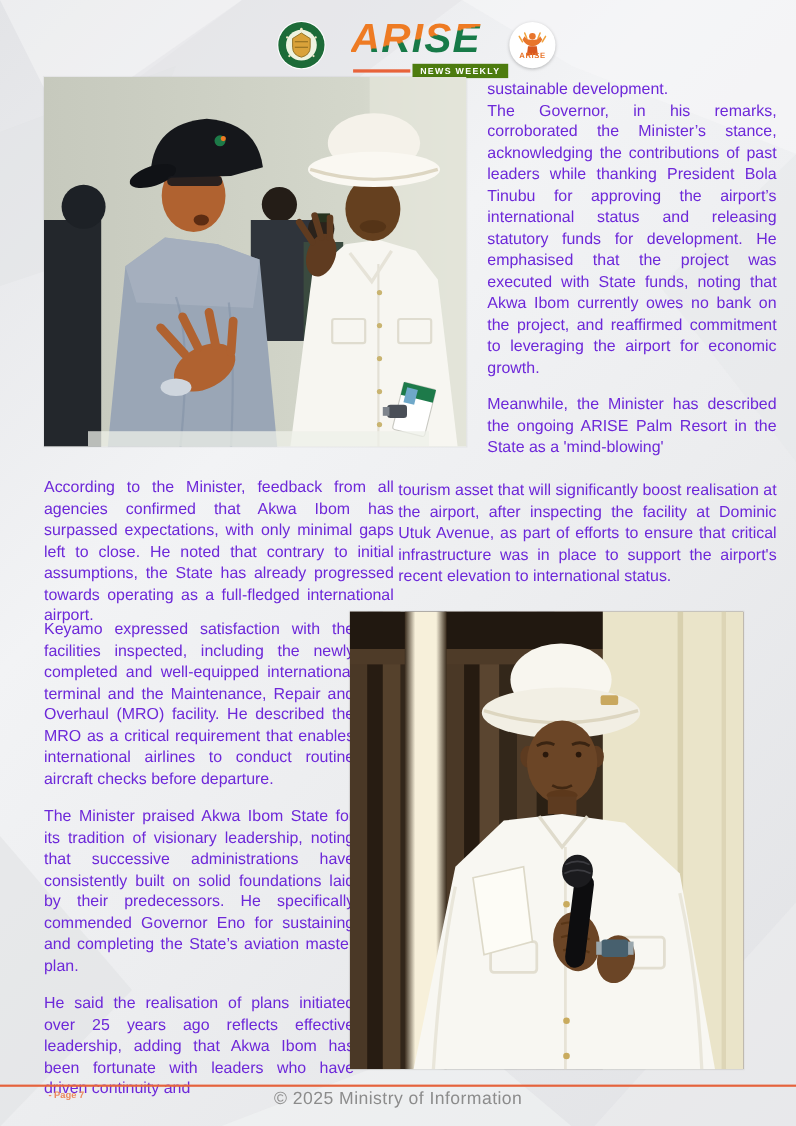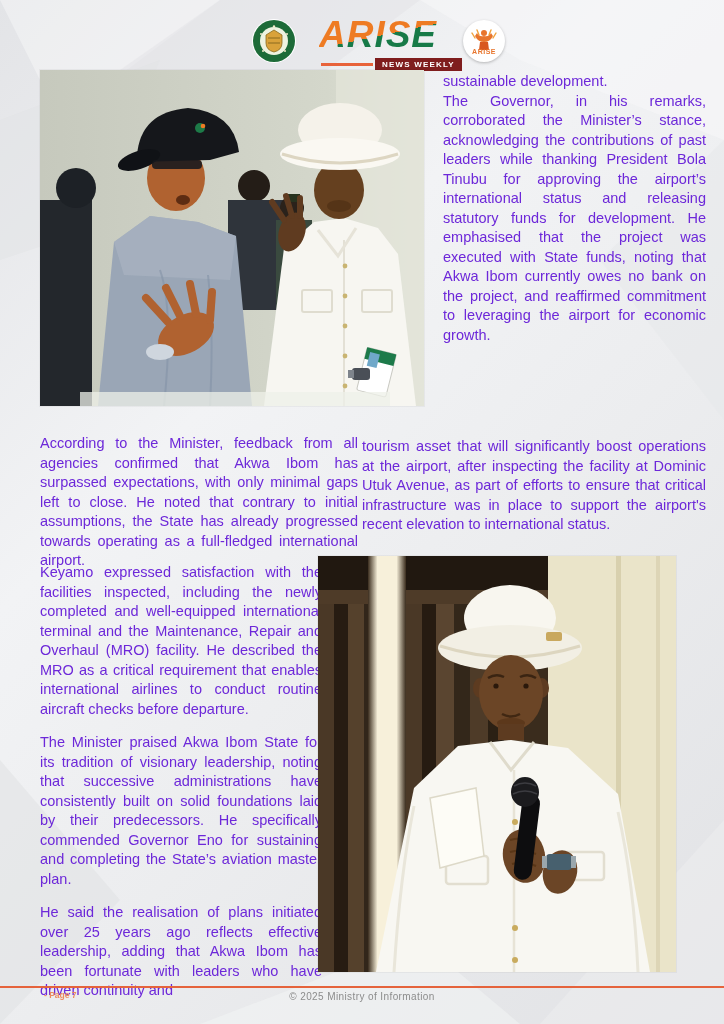--- a/index.html
+++ b/index.html
@@ -20,21 +20,21 @@
     letter-spacing:1px;
     background:linear-gradient(168deg,#ee7b23 0 51%,#177a48 51% 100%);
     -webkit-background-clip:text;background-clip:text;
     color:transparent;
     text-shadow:none;
     padding-right:4px;
   }
   .banner-row{position:absolute;left:2px;bottom:-4px;display:flex;align-items:center;width:100%;}
   .orange-rule{flex:0 0 52px;height:3px;background:#e8633a;margin-right:2px;}
   .news-weekly{
-    background:#7f1d1d;color:#ffffff;font-weight:bold;font-size:8px;
+    background:#4d7c0f;color:#ffffff;font-weight:bold;font-size:8px;
     letter-spacing:1.2px;padding:2.5px 7px 2px 7px;white-space:nowrap;
   }
   .badge{
     width:42px;height:42px;border-radius:50%;background:#ffffff;
     box-shadow:0 1px 3px rgba(0,0,0,.25);
     display:flex;flex-direction:column;align-items:center;justify-content:center;
   }
   .badge-label{font-size:7px;font-weight:bold;color:#e8752c;letter-spacing:.5px;margin-top:-2px;}
   .photo{position:absolute;display:block;box-shadow:0 0 0 1px rgba(0,0,0,.04);}
   #photo1{left:40px;top:70px;}
@@ -45,21 +45,21 @@
   }
   .textcol p{margin:0 0 14px 0;}
   .textcol p:last-child{margin-bottom:0;}
   #col-right{left:443px;top:72px;width:263px;}
   #col-right .runon{margin-bottom:0;}
   #para-wide{left:362px;top:437px;width:344px;}
   #para-left-top{left:40px;top:434px;width:318px;}
   #col-left-lower{left:40px;top:563px;width:282px;}
   .footer-line{position:absolute;top:986px;left:0;width:724px;height:0;border-top:2px solid #e5633c;}
   .page-label{position:absolute;left:44px;top:990px;font-size:8.5px;color:#ec8a5f;font-weight:bold;}
-  .copyright{position:absolute;left:0;top:991px;width:724px;text-align:center;font-size:10px;color:#8c8c8c;letter-spacing:.4px;}
+  .copyright{position:absolute;left:0;top:991px;width:724px;text-align:center;font-size:16px;color:#8c8c8c;letter-spacing:.4px;}
 </style>
 </head>
 <body>
 
 <svg class="bg-facets" viewBox="0 0 724 1024" xmlns="http://www.w3.org/2000/svg">
   <polygon points="0,0 220,0 60,120" fill="#ffffff" opacity="0.35"></polygon>
   <polygon points="220,0 420,0 300,90 120,70" fill="#e4e5e8" opacity="0.6"></polygon>
   <polygon points="420,0 724,0 724,140 520,60" fill="#f6f7f8" opacity="0.6"></polygon>
   <polygon points="0,120 160,60 90,230 0,260" fill="#e2e3e6" opacity="0.5"></polygon>
   <polygon points="724,140 724,420 600,260" fill="#e6e7ea" opacity="0.5"></polygon>
@@ -177,24 +177,25 @@
     <rect x="326" y="284" width="10" height="14" fill="#6fa8c9"></rect>
   </g>
   <rect x="312" y="298" width="18" height="12" rx="3" fill="#4a4f57"></rect>
   <rect x="308" y="300" width="6" height="8" fill="#7e848c"></rect>
   <rect x="40" y="322" width="310" height="14" fill="#eef0e8" opacity="0.75"></rect>
 </svg>
 
 <div id="col-right" class="textcol">
   <p class="runon">sustainable development.</p>
   <p>The Governor, in his remarks, corroborated the Minister’s stance, acknowledging the contributions of past leaders while thanking President Bola Tinubu for approving the airport’s international status and releasing statutory funds for development. He emphasised that the project was executed with State funds, noting that Akwa Ibom currently owes no bank on the project, and reaffirmed commitment to leveraging the airport for economic growth.</p>
+  <p>Meanwhile, the Minister has described the ongoing ARISE Palm Resort in the State as a 'mind-blowing'</p>
 </div>
 
 <div id="para-wide" class="textcol">
-  <p>tourism asset that will significantly boost operations at the airport, after inspecting the facility at Dominic Utuk Avenue, as part of efforts to ensure that critical infrastructure was in place to support the airport's recent elevation to international status.</p>
+  <p>tourism asset that will significantly boost realisation at the airport, after inspecting the facility at Dominic Utuk Avenue, as part of efforts to ensure that critical infrastructure was in place to support the airport's recent elevation to international status.</p>
 </div>
 
 <div id="para-left-top" class="textcol">
   <p>According to the Minister, feedback from all agencies confirmed that Akwa Ibom has surpassed expectations, with only minimal gaps left to close. He noted that contrary to initial assumptions, the State has already progressed towards operating as a full-fledged international airport.</p>
 </div>
 
 <div id="col-left-lower" class="textcol">
   <p>Keyamo expressed satisfaction with the facilities inspected, including the newly completed and well-equipped international terminal and the Maintenance, Repair and Overhaul (MRO) facility. He described the MRO as a critical requirement that enables international airlines to conduct routine aircraft checks before departure.</p>
   <p>The Minister praised Akwa Ibom State for its tradition of visionary leadership, noting that successive administrations have consistently built on solid foundations laid by their predecessors. He specifically commended Governor Eno for sustaining and completing the State’s aviation master plan.</p>
   <p>He said the realisation of plans initiated over 25 years ago reflects effective leadership, adding that Akwa Ibom has been fortunate with leaders who have driven continuity and</p>

